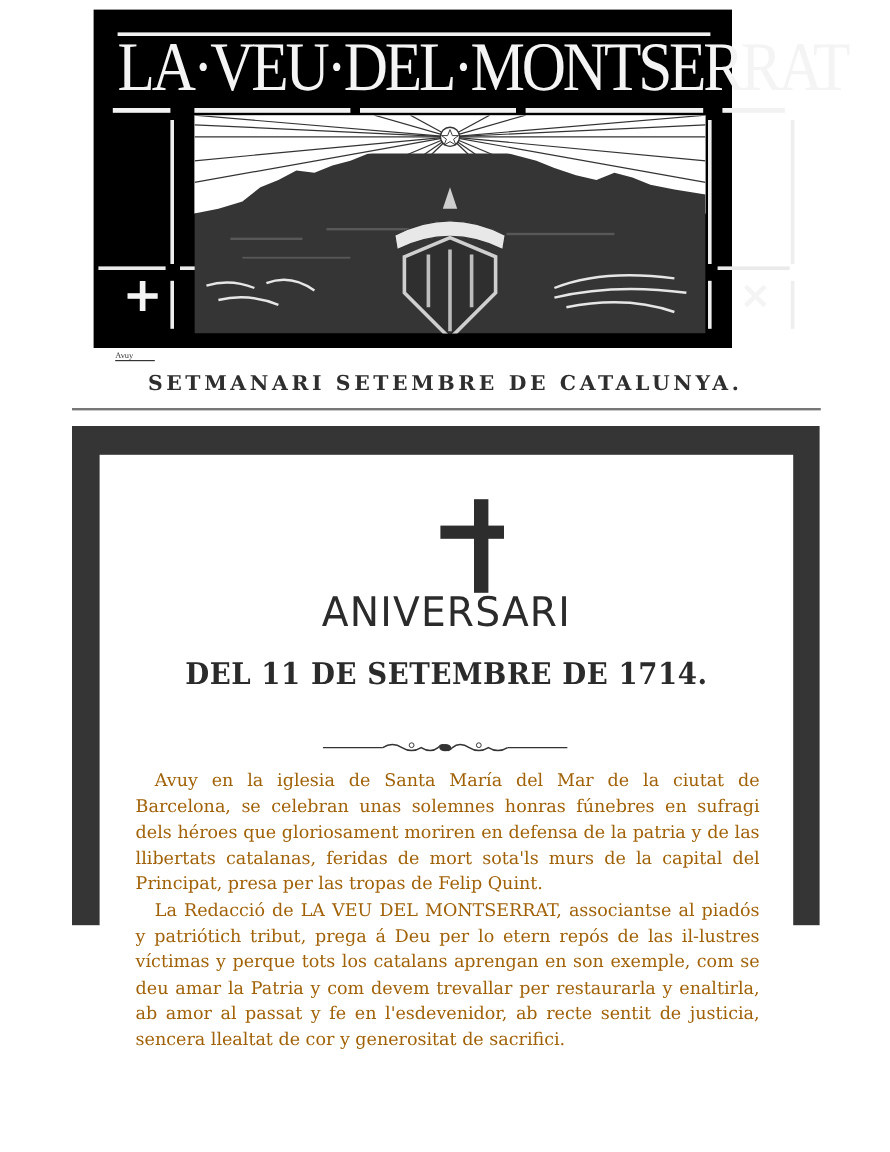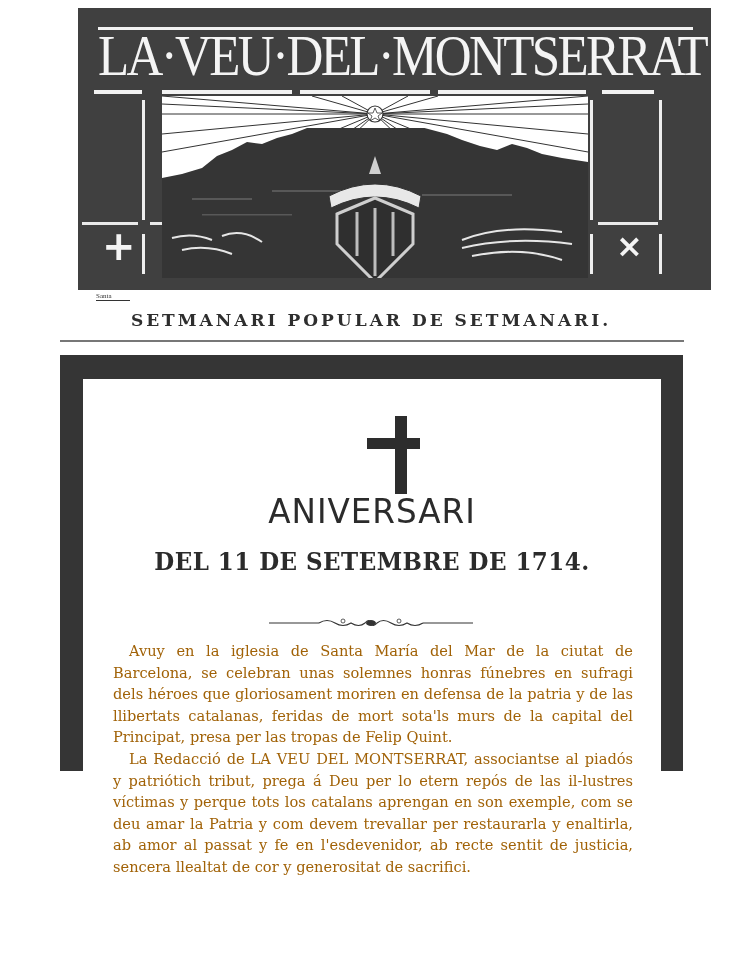--- a/index.html
+++ b/index.html
@@ -1,19 +1,19 @@
 <!DOCTYPE html>
 <html><head>
 <meta charset="utf-8">
 <style>
   html, body { margin: 0; padding: 0; background: #ffffff; }
   body { width: 742px; height: 960px; position: relative; overflow: hidden; font-family: "DejaVu Serif", serif; color: #2b2b2b; }
 
   
-  .masthead { position: absolute; left: 78px; top: 8px; width: 633px; height: 282px; background: #404040; }
+  .masthead { position: absolute; left: 78px; top: 8px; width: 532px; height: 282px; background: #000000; }
   .masthead .title-rule { position: absolute; left: 20px; right: 18px; top: 19px; height: 3px; background: #f2f2f2; }
   .masthead .title { position: absolute; left: 20px; right: 10px; top: 18px; height: 60px; color: #f4f4f4; font-family: "Liberation Serif", serif; font-size: 58px; line-height: 60px; letter-spacing: -3px; white-space: nowrap; transform: scaleX(0.88); transform-origin: left center; }
   .masthead .under-rule { position: absolute; top: 82px; height: 4px; background: #f2f2f2; }
   .side-line { position: absolute; width: 3px; background: #eeeeee; }
 
   .sky { position: absolute; left: 84px; top: 88px; width: 426px; height: 82px; background: #ffffff; overflow: hidden; }
   .sky svg { display: block; }
   .landscape { position: absolute; left: 84px; top: 120px; width: 426px; height: 150px; }
 
   .cross-glyph { position: absolute; color: #f4f4f4; font-family: "DejaVu Sans", sans-serif; font-weight: bold; }
@@ -122,22 +122,22 @@
       <path d="M300 112 Q340 96 400 104"></path>
       <path d="M300 120 Q350 108 410 116"></path>
       <path d="M310 128 Q360 118 400 132"></path>
     </g>
   </svg>
 
   <div class="cross-glyph cross-plus">+</div>
   <div class="cross-glyph cross-x">×</div>
 </div>
 
-<div class="signature">Santa</div>
-<div class="subtitle">SETMANARI POPULAR DE SETMANARI.</div>
+<div class="signature">Avuy</div>
+<div class="subtitle">SETMANARI SETEMBRE DE CATALUNYA.</div>
 <div class="subtitle-rule"></div>
 
 <div class="obit">
   <div class="obit-inner">
     <div class="latin-cross">
       <div class="v"></div>
       <div class="h"></div>
     </div>
 
     <div class="heading">ANIVERSARI</div>

